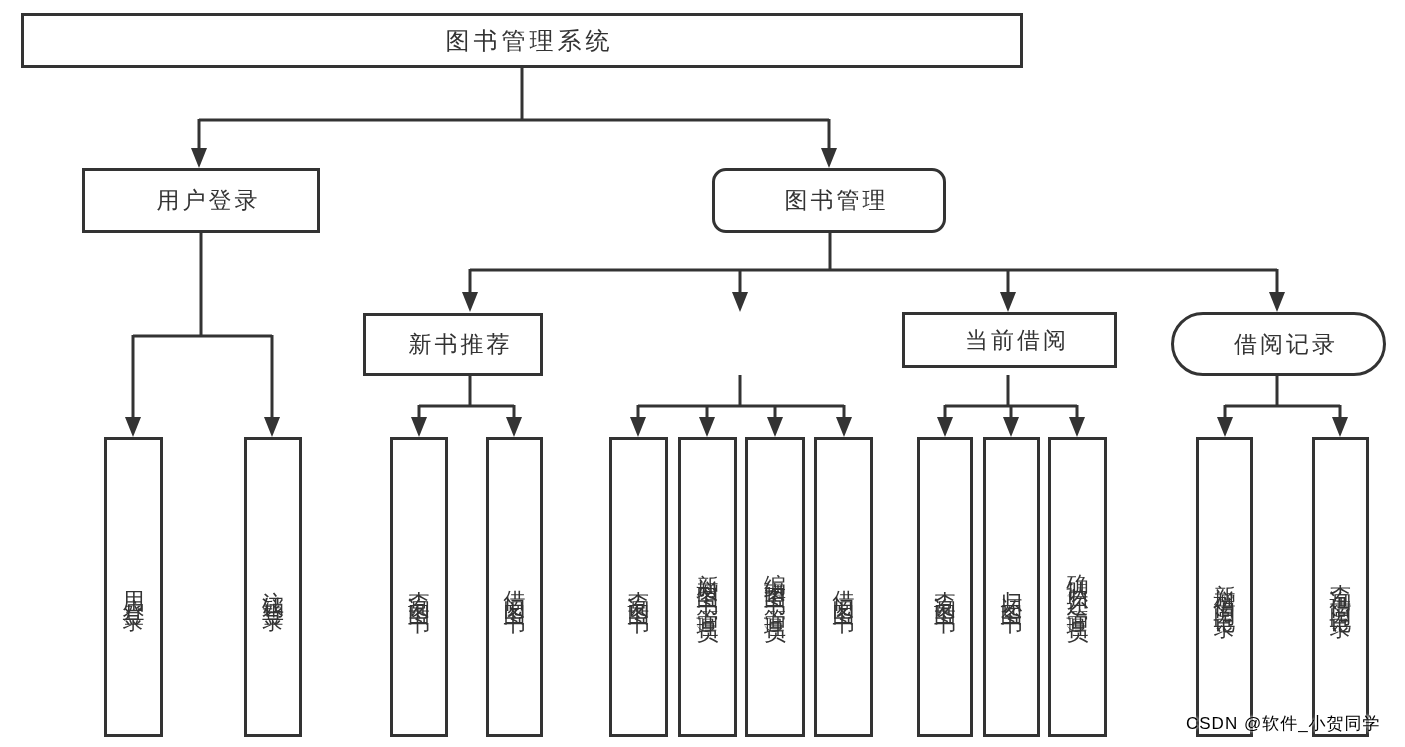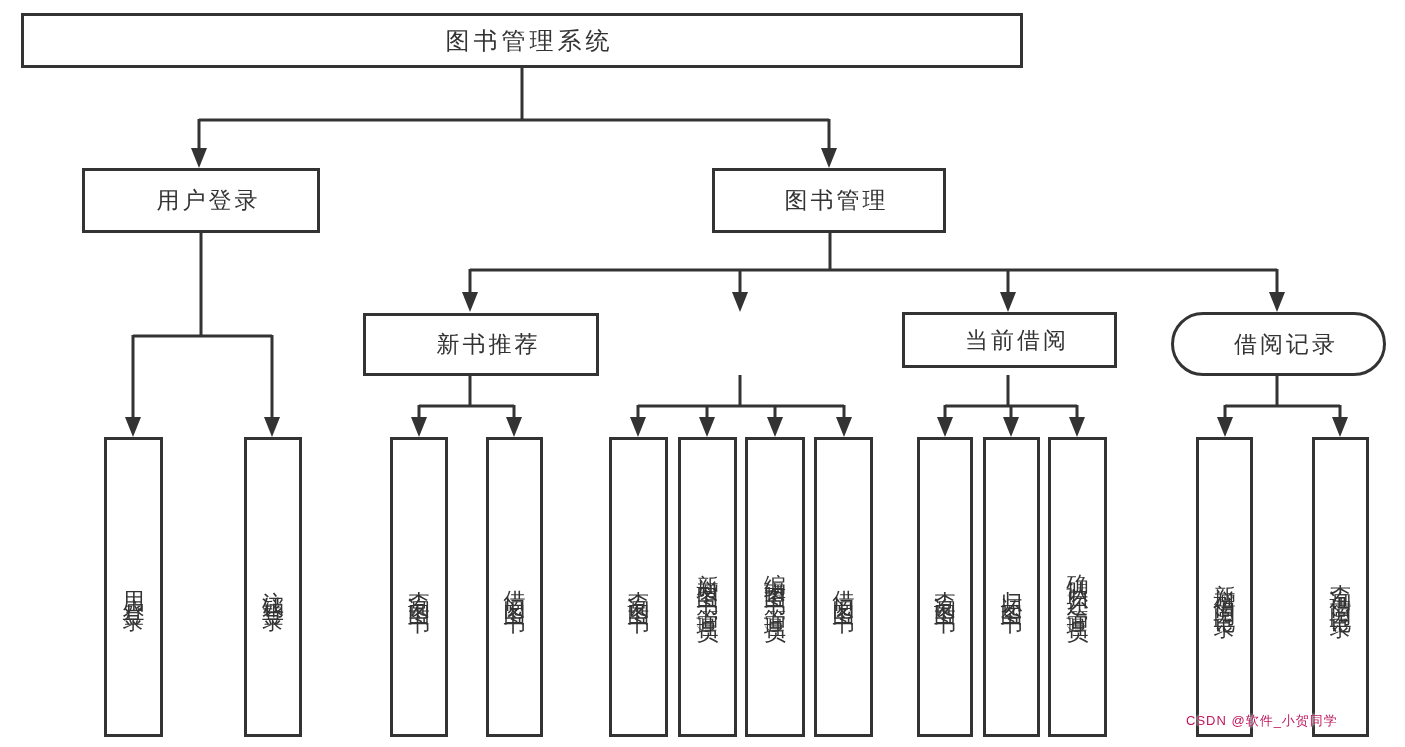--- a/index.html
+++ b/index.html
@@ -37,22 +37,22 @@
     font-size: 22px;
     letter-spacing: 7px;
     line-height: 1;
     white-space: nowrap;
   }
   .watermark {
     position: absolute;
     left: 1186px;
     top: 712px;
     z-index: 3;
-    font-size: 13px;
-    color: #be185d;
+    font-size: 17px;
+    color: #000000;
     letter-spacing: 1px;
     white-space: nowrap;
     text-shadow: 0 0 3px #ffffff, 0 0 3px #ffffff;
   }
 </style>
 </head>
 <body>
 
 <div class="stage">
 
@@ -118,23 +118,23 @@
       <polygon points="1003,417 1019,417 1011,437"></polygon>
       <polygon points="1069,417 1085,417 1077,437"></polygon>
       <polygon points="1217,417 1233,417 1225,437"></polygon>
       <polygon points="1332,417 1348,417 1340,437"></polygon>
     </g>
   </svg>
 
   <div class="box h root" style="left:21px;top:13px;width:1002px;height:55px;">图书管理系统</div>
 
   <div class="box h" style="left:82px;top:168px;width:238px;height:65px;">用户登录</div>
-  <div class="box h" style="left:712px;top:168px;width:234px;height:65px;">图书管理</div>
+  <div class="box h" style="left:712px;top:168px;width:234px;height:65px;border-radius:14px;">图书管理</div>
 
-  <div class="box h" style="left:363px;top:313px;width:236px;height:63px;">新书推荐</div>
+  <div class="box h" style="left:363px;top:313px;width:180px;height:63px;">新书推荐</div>
   <div class="box h" style="left:902px;top:312px;width:215px;height:56px;">当前借阅</div>
   <div class="box h" style="left:1171px;top:312px;width:215px;height:64px;border-radius:32px;">借阅记录</div>
 
   <div class="box v" style="left:104px;top:437px;width:59px;height:300px;">
     <span>用户登录</span>
   </div>
   <div class="box v" style="left:244px;top:437px;width:58px;height:300px;">
     <span>注销登录</span>
   </div>
 

